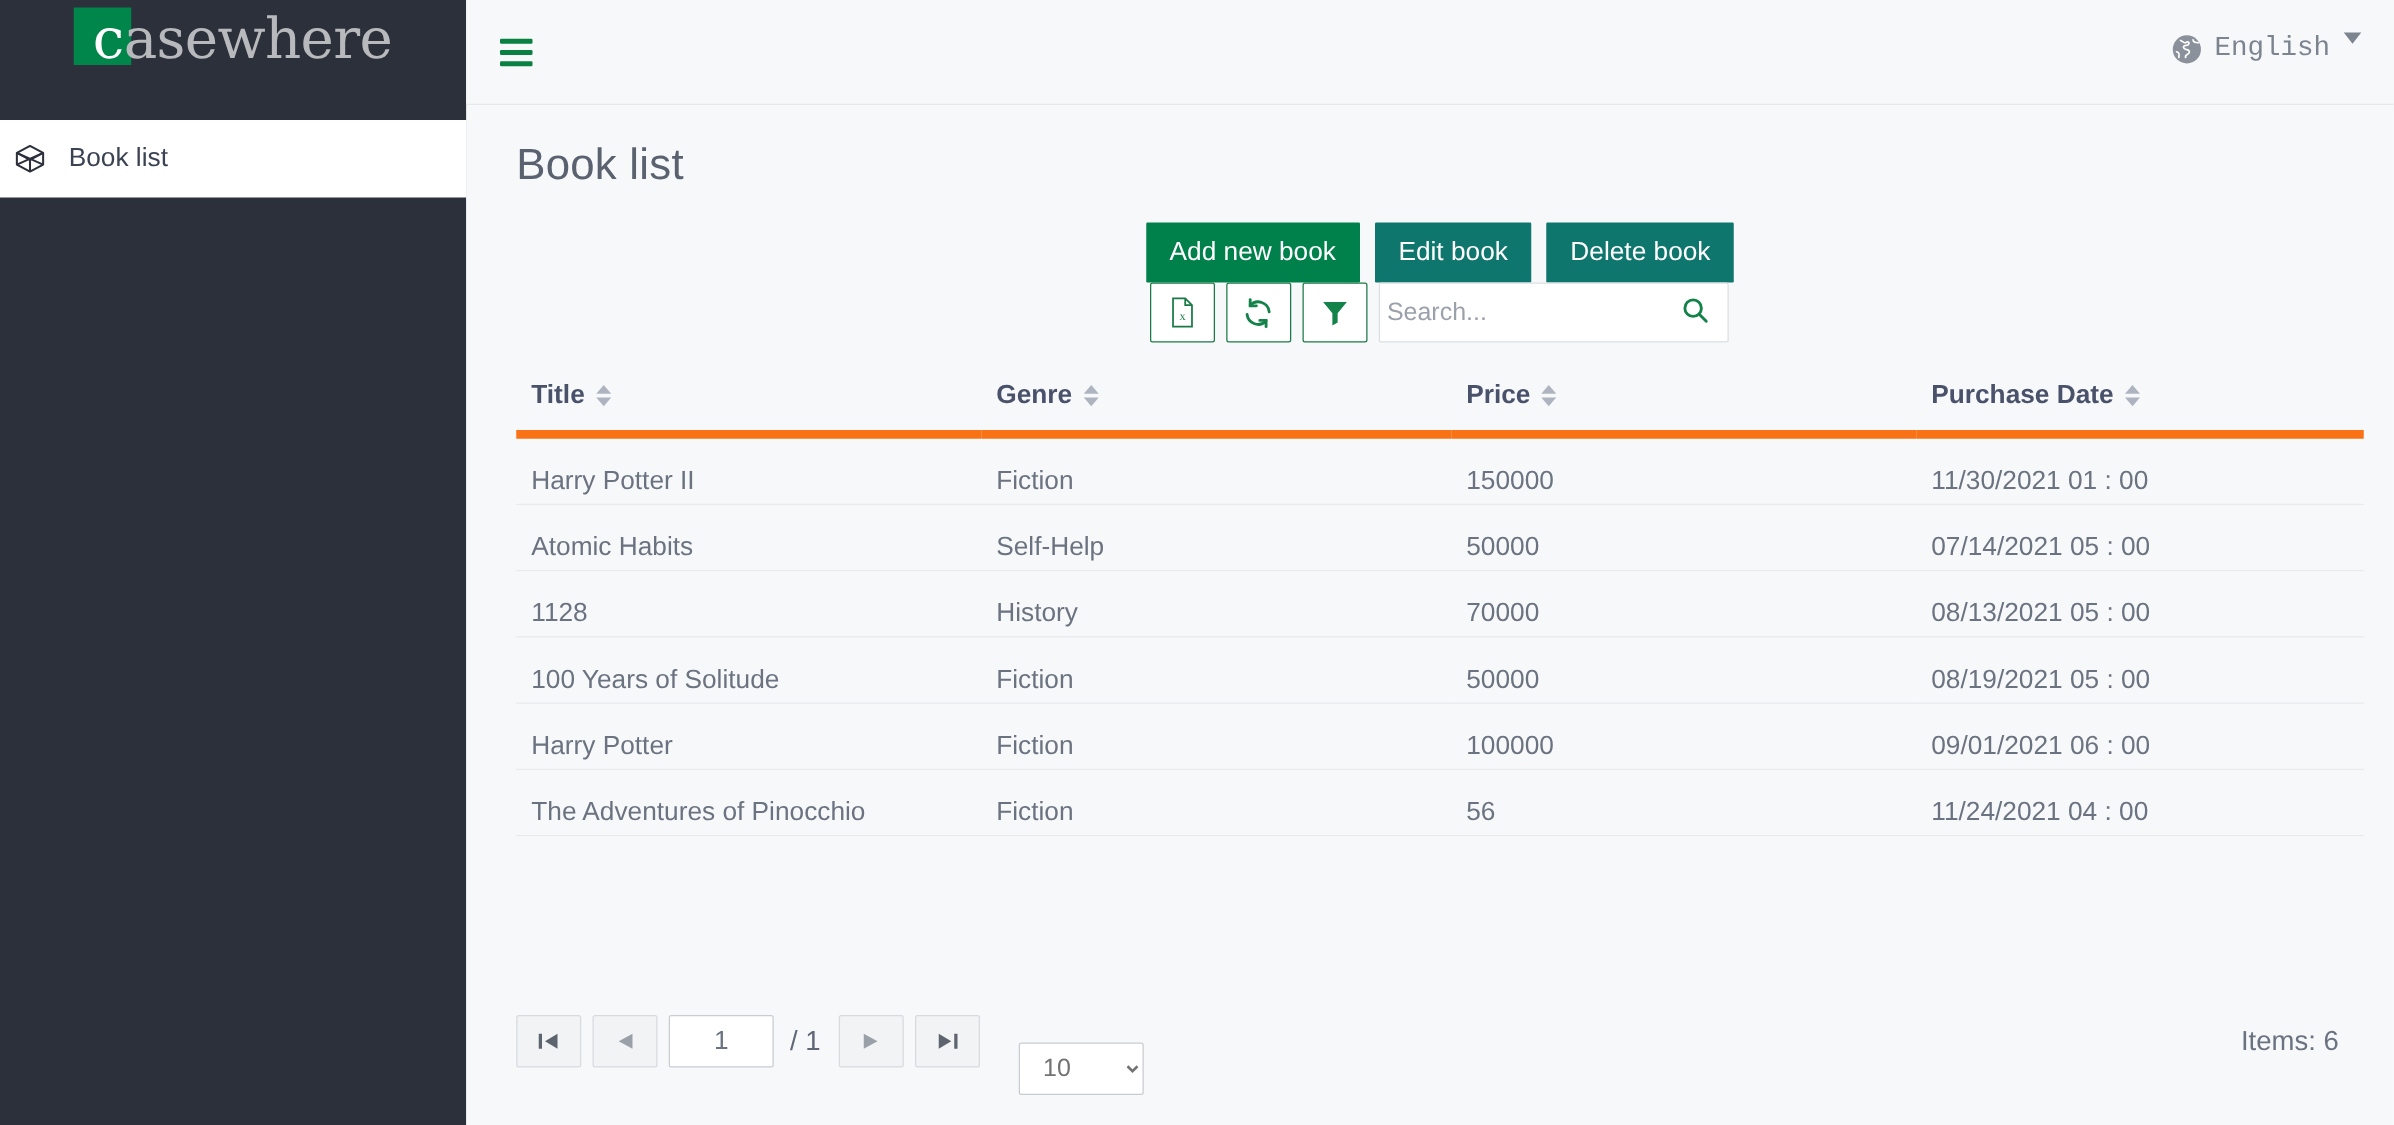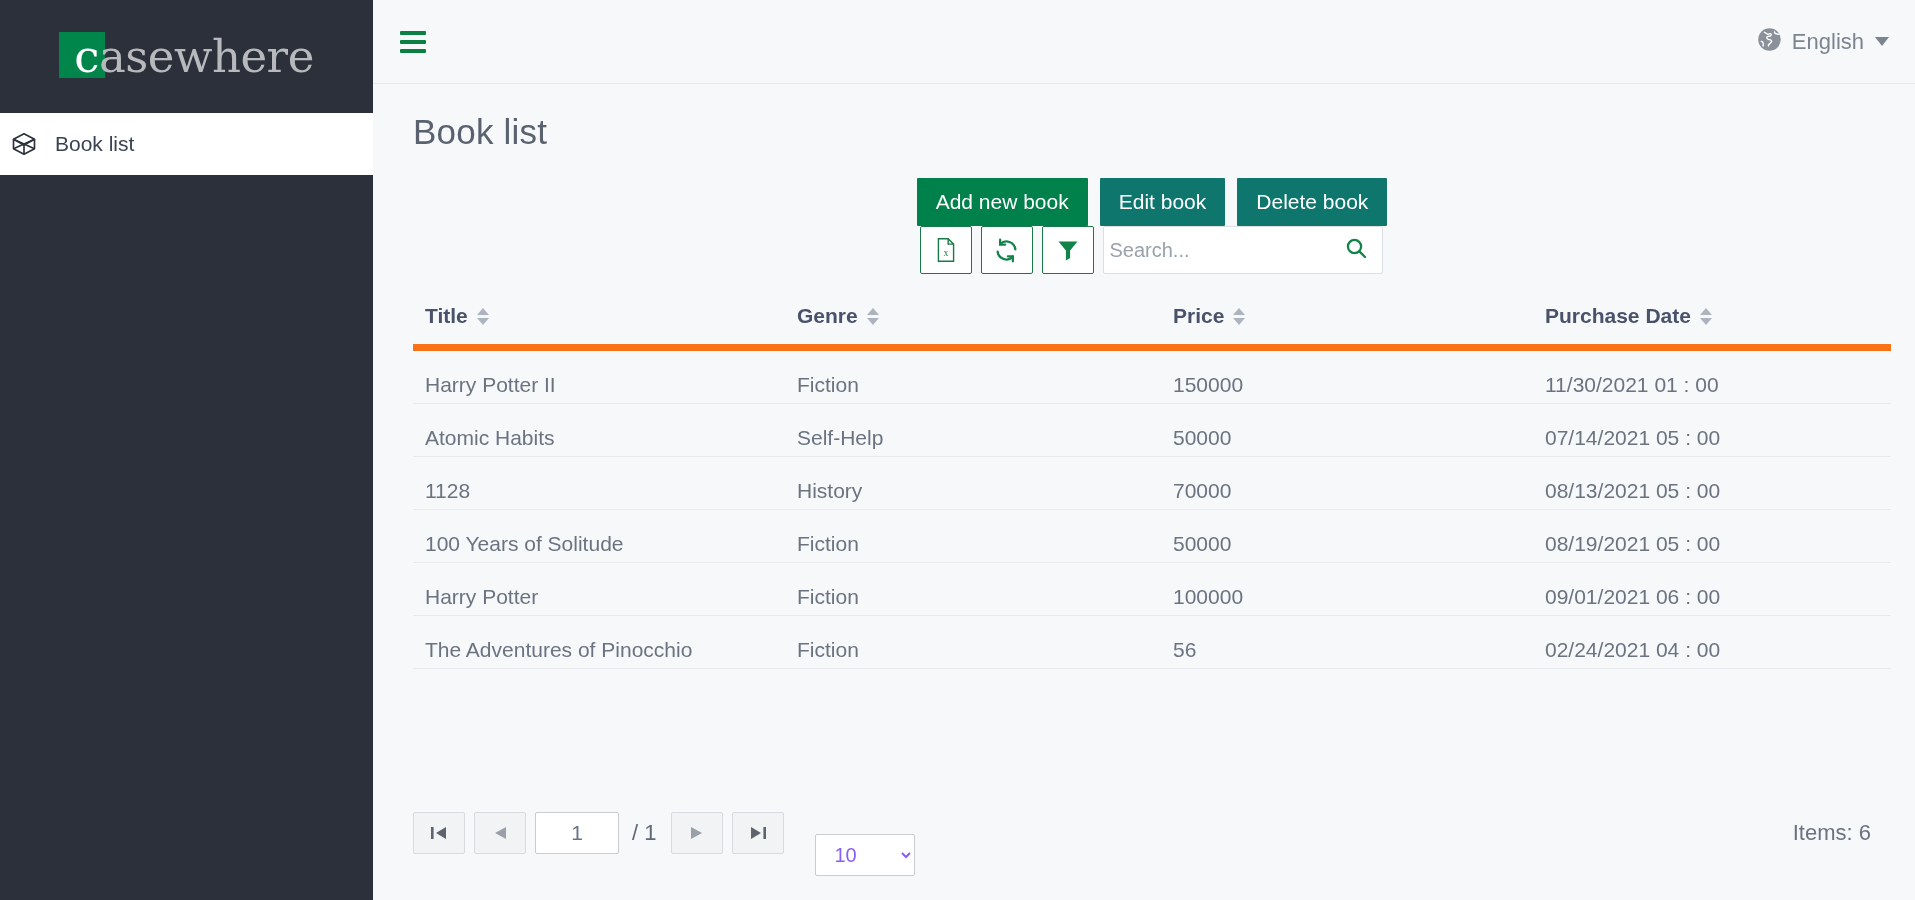--- a/index.html
+++ b/index.html
@@ -21,23 +21,22 @@
   
   .sidebar {
     width: 373px;
     height: 900px;
     background: #2b303a;
     flex: 0 0 373px;
     display: flex;
     flex-direction: column;
   }
   .brand {
-    height: 113px;
-    display: flex;
-    align-items: center;
+    height: 96px;
+    display: flex;
     justify-content: center;
     background: #2b303a;
     user-select: none;
   }
   .brand-logo {
     position: relative;
     display: inline-flex;
     align-items: center;
     height: 62px;
   }
@@ -108,24 +107,24 @@
     cursor: pointer;
   }
   .hamburger span {
     display: block;
     width: 26px; height: 4px;
     background: #0b8043;
     border-radius: 1px;
   }
   .lang {
     display: flex;
-    align-items: center;
     gap: 9px;
     cursor: pointer;
     padding-right: 4px;
+    font-family: Liberation Mono, monospace;
   }
   .lang-label {
     font-size: 22px;
     color: #7c8490;
   }
   .caret {
     width: 0; height: 0;
     border-left: 7px solid transparent;
     border-right: 7px solid transparent;
     border-top: 9px solid #7c8490;
@@ -287,21 +286,21 @@
     font-size: 22px;
     color: #5f6875;
     padding: 0 6px 0 4px;
     white-space: nowrap;
   }
   .pg-select {
     width: 100px; height: 42px;
     border: 1px solid #c9ccd1;
     background: #ffffff;
     font-size: 20px;
-    color: #8b5cf6;
+    color: #737373;
     font-family: "Liberation Sans", sans-serif;
     padding-left: 14px;
     outline: none;
     border-radius: 2px;
     margin-left: 22px;
     cursor: pointer;
     margin-top: 45px;
   }
   .items-count {
     font-size: 22px;
@@ -477,21 +476,21 @@
             <tr>
               <td>Harry Potter</td>
               <td>Fiction</td>
               <td>100000</td>
               <td>09/01/2021 06 : 00</td>
             </tr>
             <tr>
               <td>The Adventures of Pinocchio</td>
               <td>Fiction</td>
               <td>56</td>
-              <td>02/24/2021 04 : 00</td>
+              <td>11/24/2021 04 : 00</td>
             </tr>
           </tbody>
         </table>
       </div>
 
       <div class="footer">
         <div class="pager">
           <div class="pg-btn">
             <svg width="20" height="16" viewBox="0 0 20 16">
               <rect x="2" y="2" width="2.6" height="12" fill="#5d646e"></rect>

